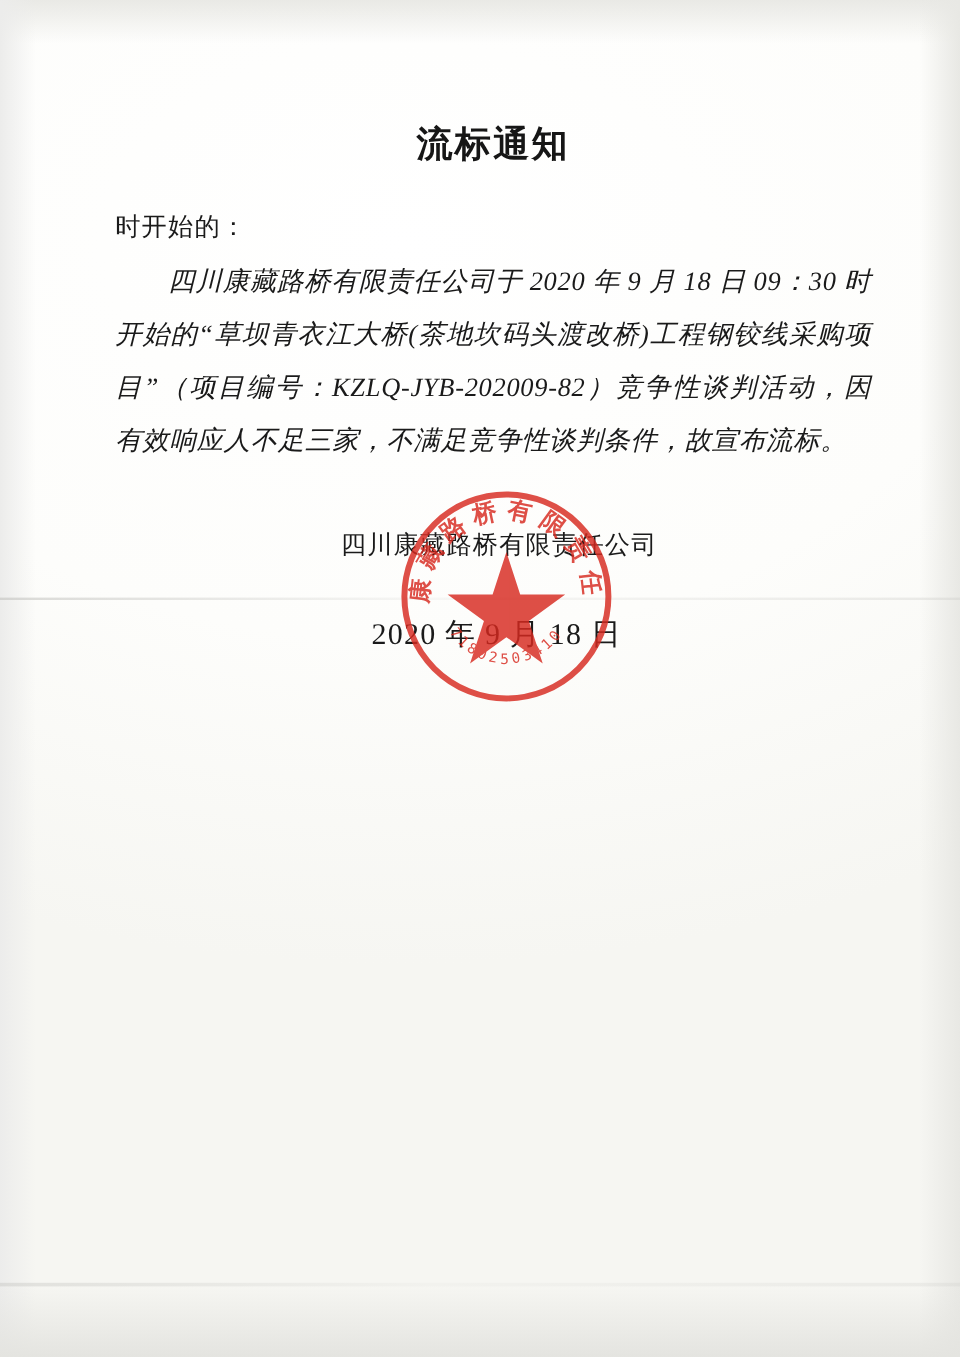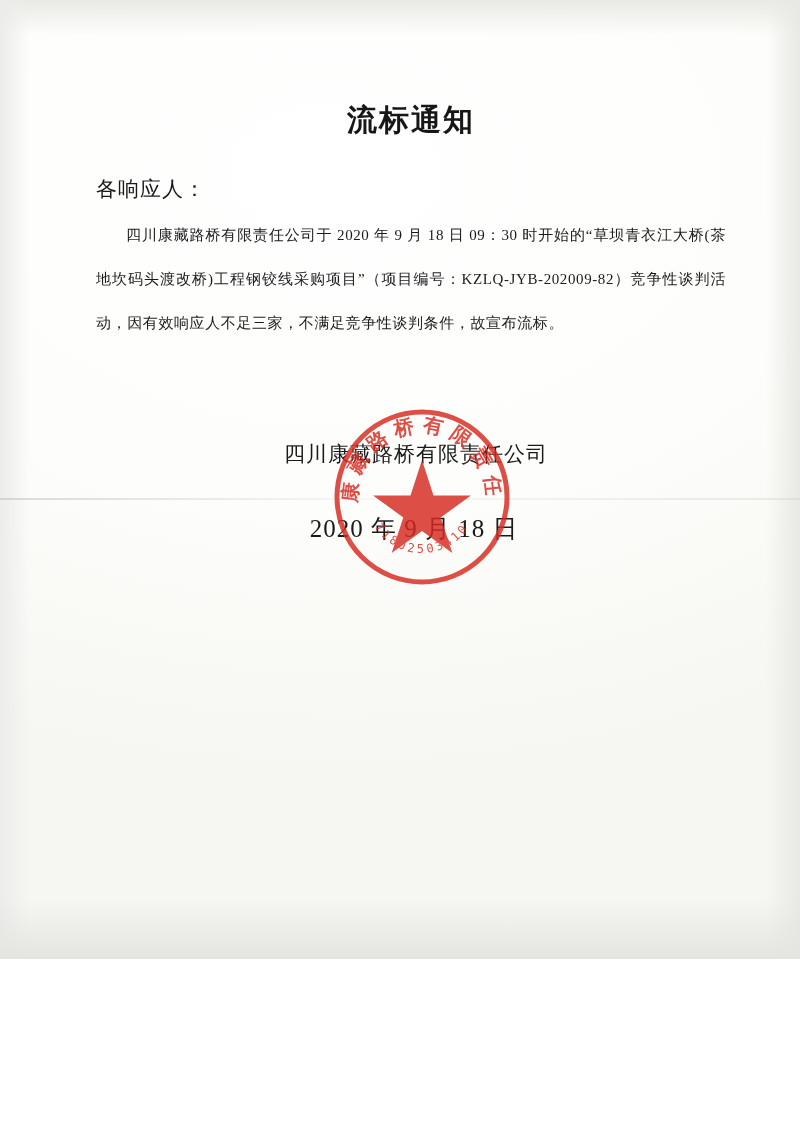--- a/index.html
+++ b/index.html
@@ -11,21 +11,21 @@
     height: 1131px;
     background: #ffffff;
     font-family: "Liberation Serif", serif;
     overflow: hidden;
   }
 
   
   .scan-page {
     position: relative;
     width: 800px;
-    height: 959px;
+    height: 1131px;
     background:
       radial-gradient(ellipse 900px 600px at 42% 18%, #ffffff 0%, #fdfdfb 55%, #f6f6f2 100%);
     overflow: hidden;
   }
 
   
   .shade-top {
     position: absolute;
     left: 0; top: 0;
     width: 800px; height: 36px;
@@ -83,28 +83,29 @@
   }
 
   .salutation {
     font-size: 21px;
     color: #1a1a1a;
     margin: 0 0 10px 0;
     letter-spacing: 1px;
   }
 
   .para {
-    font-size: 15px;
+    font-size: 22px;
     color: #1a1a1a;
     line-height: 44px;
     text-align: justify;
     text-justify: inter-ideograph;
     text-indent: 2em;
     margin: 0;
     letter-spacing: 0.6px;
+    font-style: italic;
   }
 
   
   .sign-block {
     position: absolute;
     left: 96px;
     top: 440px;
     width: 630px;
     text-align: center;
   }
@@ -141,21 +142,21 @@
 
   <div class="shade-top"></div>
   <div class="shade-left"></div>
   <div class="shade-right"></div>
   <div class="shade-bottom"></div>
   <div class="fold-line fold-a"></div>
   <div class="fold-line fold-b"></div>
 
   <div class="doc-body">
     <h1 class="doc-title">流标通知</h1>
-    <p class="salutation">各响应人：</p>
+    <p class="salutation">时开始的：</p>
     <p class="para">四川康藏路桥有限责任公司于 2020 年 9 月 18 日 09：30 时开始的“草坝青衣江大桥(茶地坎码头渡改桥)工程钢铰线采购项目”（项目编号：KZLQ-JYB-202009-82）竞争性谈判活动，因有效响应人不足三家，不满足竞争性谈判条件，故宣布流标。</p>
   </div>
 
   <div class="sign-block">
     <p class="sign-company">四川康藏路桥有限责任公司</p>
     <p class="sign-date">2020 年 9 月 18 日</p>
   </div>
 
   <div class="seal">
     <svg width="178" height="178" viewBox="0 0 178 178" xmlns="http://www.w3.org/2000/svg">

